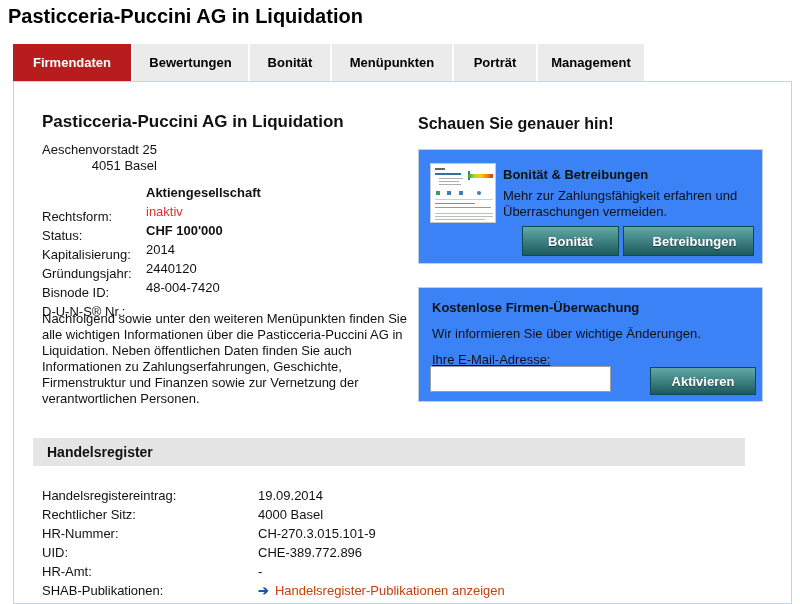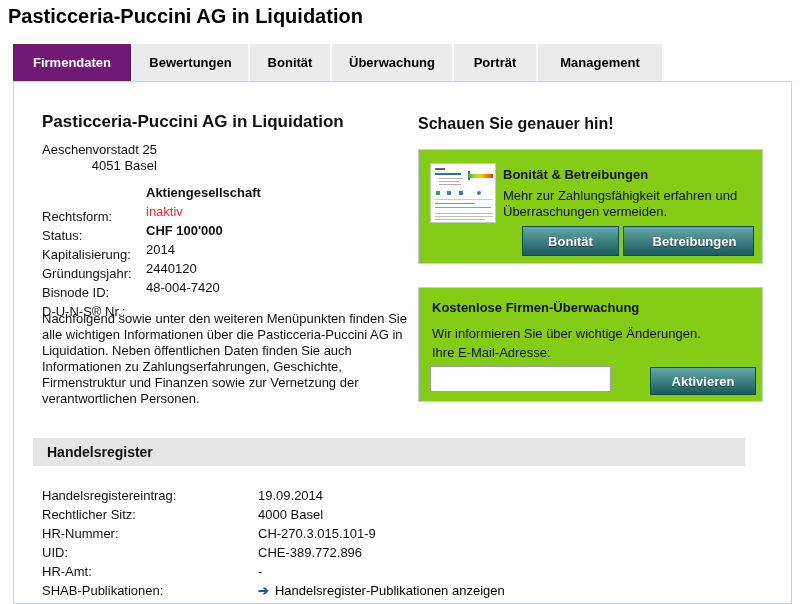--- a/index.html
+++ b/index.html
@@ -19,23 +19,23 @@
     font-size:20px; font-weight:bold; color:#000;
   }
 
   
   #tab-bar { position:absolute; left:13px; top:44px; display:flex; gap:2px; }
   .tab {
     height:37px; line-height:37px; text-align:center;
     font-size:13px; font-weight:bold;
     background:#ebebeb; color:#000; cursor:pointer;
   }
-  .tab.active { background:#701a75; color:#fff; }
+  .tab.active { background:#b91c1c; color:#fff; }
   .tab.w0{width:118px}.tab.w1{width:115px}.tab.w2{width:80px}
-  .tab.w3{width:120px}.tab.w4{width:82px}.tab.w5{width:124px}
+  .tab.w3{width:120px}.tab.w4{width:82px}.tab.w5{width:106px}
 
   
   #content-box {
     position:absolute; left:13px; top:81px;
     width:779px; height:523px;
     border:1px solid #c3d3e3; background:#fff;
   }
 
   #company-name {
     position:absolute; left:28px; top:30px;
@@ -54,21 +54,21 @@
     line-height:16px;
   }
 
   
   #promo-heading {
     position:absolute; left:404px; top:33px;
     font-size:16px; font-weight:bold;
   }
   .promo-box {
     position:absolute; left:404px; width:345px;
-    background:#84cc16; border:1px solid #c0d2e2;
+    background:#3b82f6; border:1px solid #c0d2e2;
   }
   #bonitaet-box { top:67px;  height:115px; }
   #monitor-box  { top:205px; height:115px; }
 
   .box-title { position:absolute; font-weight:bold; font-size:13px; }
   .box-text  { position:absolute; line-height:16px; }
 
   
   #report-thumb {
     position:absolute; left:11px; top:13px; width:66px; height:60px;
@@ -91,21 +91,21 @@
   .t-r1 {left:4px;top:39px;width:40px;height:1px;background:#6f8faf;}
   .t-r2 {left:4px;top:43px;width:56px;height:1px;background:#9a9a9a;}
   .t-b1 {left:4px;top:49px;width:58px;height:1px;background:#bdbdbd;}
   .t-b2 {left:4px;top:52px;width:58px;height:1px;background:#bdbdbd;}
   .t-b3 {left:4px;top:55px;width:50px;height:1px;background:#bdbdbd;}
 
   #b1-title { left:84px; top:17px; }
   #b1-text  { left:84px; top:38px; width:254px; }
   #b2-title { left:13px; top:12px; }
   #b2-text  { left:13px; top:38px; }
-  #b2-email-label { position:absolute; left:13px; top:57px; }
+  #b2-email-label { position:absolute; left:13px; top:64px;text-decoration:underline; }
 
   .teal-btn {
     position:absolute; height:30px;
     background:linear-gradient(#63a8a6,#1b5a5e);
     border:1px solid #114a4d; color:#fff;
     font-family:"Liberation Sans", sans-serif;
     font-size:13px; font-weight:bold;
     text-shadow:0 1px 1px rgba(0,0,0,0.45);
     cursor:pointer;
   }
@@ -123,32 +123,32 @@
   #hr-bar {
     position:absolute; left:19px; top:356px;
     width:712px; height:28px; background:#e5e5e5;
   }
   #hr-title { margin-left:14px; line-height:28px; font-size:14px; font-weight:bold; }
 
   #hr-rows { position:absolute; left:28px; top:404px; }
   .hrow { display:flex; height:19px; line-height:19px; }
   .hlabel { width:216px; }
   .arrow-icon { color:#1558a2; font-weight:bold; margin-right:6px; }
-  .hr-link { color:#000000; text-decoration:none; cursor:pointer; }
+  .hr-link { color:#c2410c; text-decoration:none; cursor:pointer; }
 </style>
 </head>
 <body>
 
 <h1 id="page-title">Pasticceria-Puccini AG in Liquidation</h1>
 
 <div id="tab-bar">
   <div class="tab active w0">Firmendaten</div>
   <div class="tab w1">Bewertungen</div>
   <div class="tab w2">Bonität</div>
-  <div class="tab w3">Überwachung</div>
+  <div class="tab w3">Menüpunkten</div>
   <div class="tab w4">Porträt</div>
   <div class="tab w5">Management</div>
 </div>
 
 <div id="content-box">
 
   <h2 id="company-name">Pasticceria-Puccini AG in Liquidation</h2>
 
   <div id="company-address">
     <div>Aeschenvorstadt 25</div>

